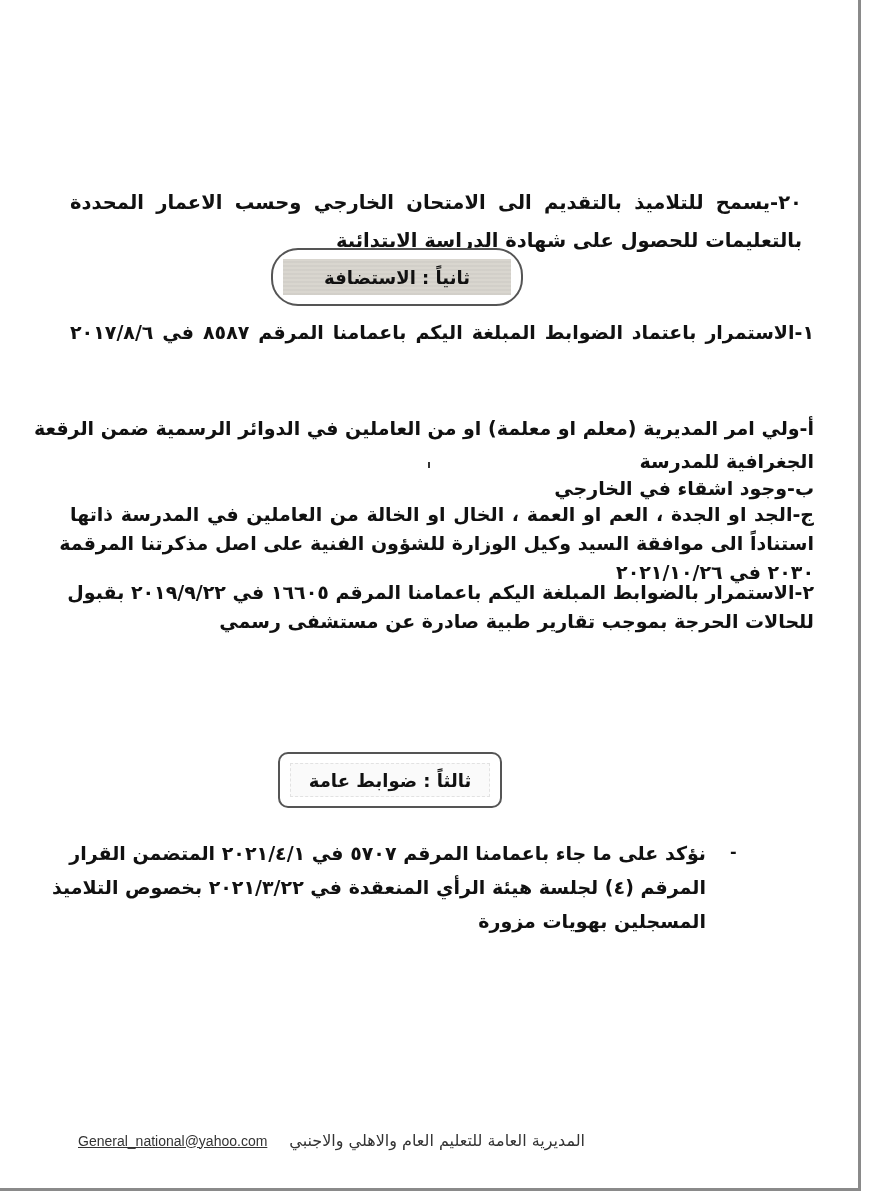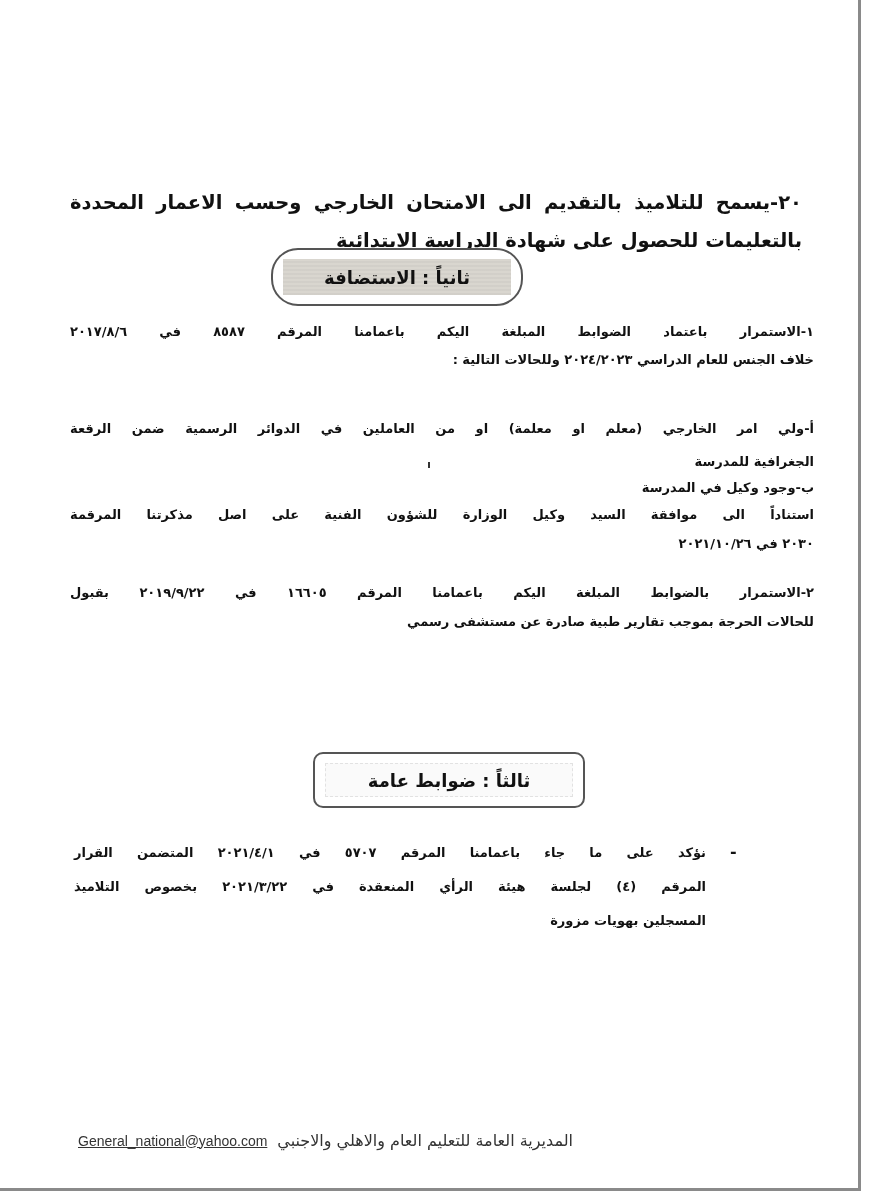--- a/index.html
+++ b/index.html
@@ -30,21 +30,21 @@
       width: 861px;
       height: 3px;
       background: #8a8a8a;
     }
     .para {
       position: absolute;
       direction: rtl;
       text-align: justify;
       text-align-last: right;
       font-weight: bold;
-      font-size: 13px;
+      font-size: 19px;
       line-height: 32px;
       white-space: normal;
     }
     .line {
       display: block;
       direction: rtl;
       text-align: justify;
       text-align-last: justify;
       white-space: nowrap;
     }
@@ -82,21 +82,21 @@
       top: 842px;
       font-size: 16px;
       font-weight: bold;
     }
     .footer {
       position: absolute;
       top: 1131px;
       left: 78px;
       display: flex;
       align-items: center;
-      gap: 10px;
+      gap: 22px;
       font-size: 12.5px;
       color: #333;
       justify-content: flex-end;
     }
     .footer .email {
       font-family: "Liberation Sans", sans-serif;
       font-size: 14px;
       text-decoration: underline;
       color: #333;
     }
@@ -126,45 +126,45 @@
 </div>
 
 <div class="section-box" style="left:271px; top:248px; width:252px; height:58px;border-radius:27px;">
   <div class="section-inner inner-shaded">
     <span>ثانياً : الاستضافة</span>
   </div>
 </div>
 
 <div class="para" style="left:70px; top:318px; width:744px; line-height:28px;">
   <span class="line">١-الاستمرار باعتماد الضوابط المبلغة اليكم باعمامنا المرقم ٨٥٨٧ في ٢٠١٧/٨/٦</span>
-  <span class="line last">خلاف الجنس للعام الدراسي ٢٠٢٤/٢٠٢٣ وللحالات التالية :</span>
 </div>
 
 <div class="para" style="left:70px; top:412px; width:744px; line-height:33px;">
-  <span class="line">أ-ولي امر  الخارجي (معلم او معلمة) او من العاملين في الدوائر الرسمية ضمن الرقعة</span>
+  <span class="line">أ-ولي امر  المديرية (معلم او معلمة) او من العاملين في الدوائر الرسمية ضمن الرقعة</span>
   <span class="line last">الجغرافية للمدرسة</span>
 </div>
 
 <div class="speck"></div>
 
 <div class="para" style="left:70px; top:474px; width:744px; line-height:28px;">
-  <span class="line last">ب-وجود وكيل في المدرسة</span>
+  <span class="line last">ب-وجود اشقاء في الخارجي</span>
 </div>
 
 <div class="para" style="left:70px; top:500px; width:744px; line-height:29px;">
+  <span class="line">ج-الجد او الجدة ، العم او العمة ، الخال او الخالة من العاملين في المدرسة ذاتها</span>
   <span class="line">استناداً الى موافقة السيد وكيل الوزارة للشؤون الفنية على اصل مذكرتنا المرقمة</span>
   <span class="line last">٢٠٣٠ في ٢٠٢١/١٠/٢٦</span>
 </div>
 
 <div class="para" style="left:70px; top:578px; width:744px; line-height:29px;">
   <span class="line">٢-الاستمرار بالضوابط  المبلغة اليكم باعمامنا المرقم ١٦٦٠٥ في ٢٠١٩/٩/٢٢ بقبول</span>
   <span class="line last">للحالات الحرجة بموجب تقارير طبية صادرة عن مستشفى رسمي</span>
 </div>
 
-<div class="section-box" style="left:278px; top:752px; width:272px; height:56px;margin-left:35px;">
+<div class="section-box" style="left:278px; top:752px; width:224px; height:56px;">
   <div class="section-inner inner-light">
     <span>ثالثاً : ضوابط عامة</span>
   </div>
 </div>
 
 <span class="bullet-dash">-</span>
 <div class="para" style="left:74px; top:836px; width:632px; line-height:34px;">
   <span class="line">نؤكد على ما جاء باعمامنا المرقم ٥٧٠٧ في ٢٠٢١/٤/١ المتضمن القرار</span>
   <span class="line">المرقم (٤) لجلسة هيئة الرأي المنعقدة في ٢٠٢١/٣/٢٢ بخصوص التلاميذ</span>
   <span class="line last">المسجلين بهويات مزورة</span>

